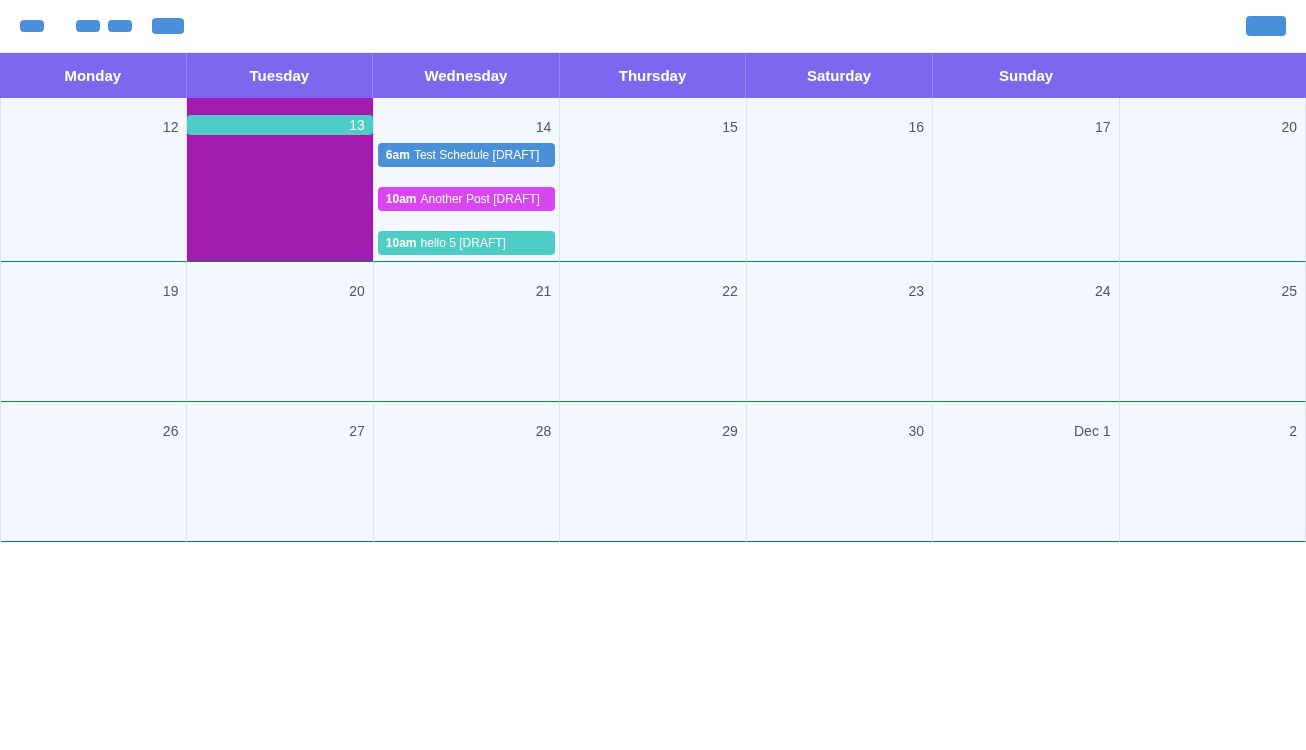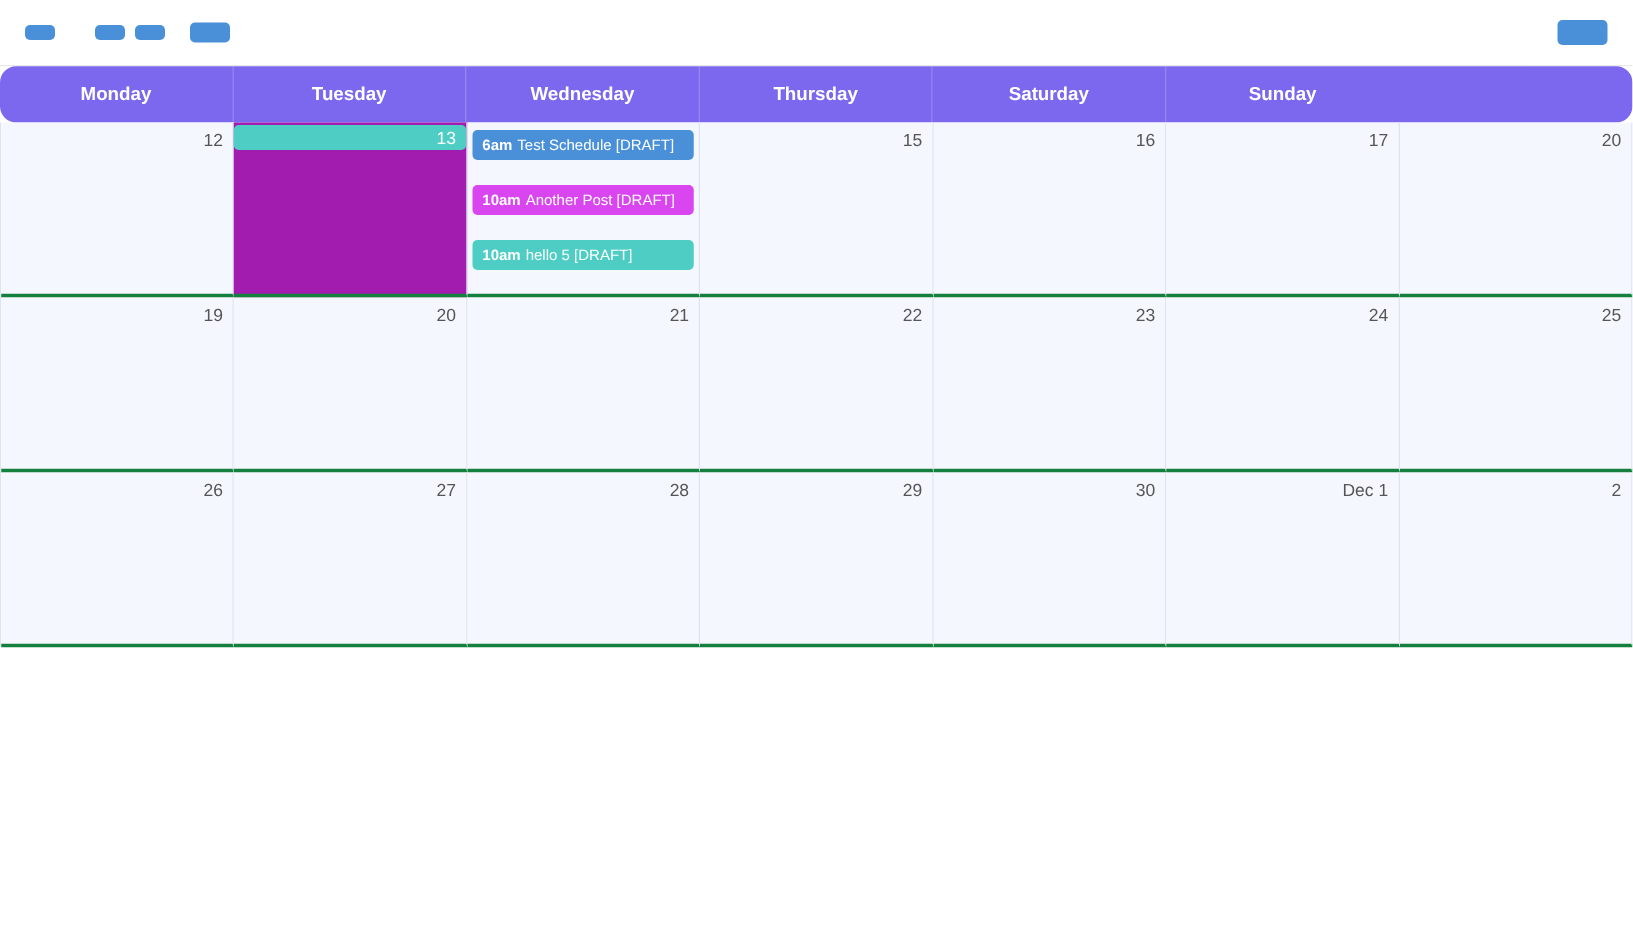--- a/index.html
+++ b/index.html
@@ -60,44 +60,43 @@
     }
 
     .calendar-container {
       padding: 0;
     }
 
     .calendar-header {
       display: grid;
       grid-template-columns: repeat(7, 1fr);
       background: #7b68ee;
-      border-radius: 13px;
     }
 
     .calendar-header-cell {
       text-align: center;
       padding: 14px 8px;
       color: #fff;
       font-weight: 600;
       font-size: 15px;
       border-right: 1px solid rgba(255,255,255,0.2);
     }
     .calendar-header-cell:last-child { border-right: none; }
 
     .calendar-body {
       display: grid;
       grid-template-columns: repeat(7, 1fr);
       border-left: 1px solid #dde3f0;
     }
 
     .calendar-cell {
       border-right: 1px solid #dde3f0;
-      border-bottom: 3px solid #15803d;
+      border-bottom: 1px solid #15803d;
       min-height: 140px;
-      padding: 2px 0 6px 0;
+      padding: 17px 0 6px 0;
       background: #f5f7ff;
       position: relative;
       vertical-align: top;
     }
 
     .calendar-cell.today {
       background: #a21caf;
     }
 
     .calendar-cell.today .date-num {
@@ -161,20 +160,21 @@
       <div class="calendar-header-cell">Sunday</div>
     </div>
   <div class="calendar-body" id="calendar-body">
       <div class="calendar-cell">
         <div class="date-num">12</div>
       </div>
       <div class="calendar-cell today">
         <div class="date-num">13</div>
       </div>
       <div class="calendar-cell">
+        <div class="date-num">14</div>
         <div class="events-area">
           <div class="event event-blue"><span class="event-time">6am</span><span>Test Schedule [DRAFT]</span></div>
           <div class="event event-purple"><span class="event-time">10am</span><span>Another Post [DRAFT]</span></div>
           <div class="event event-teal"><span class="event-time">10am</span><span>hello 5 [DRAFT]</span></div>
         </div>
       </div>
       <div class="calendar-cell">
         <div class="date-num">15</div>
       </div>
       <div class="calendar-cell">

